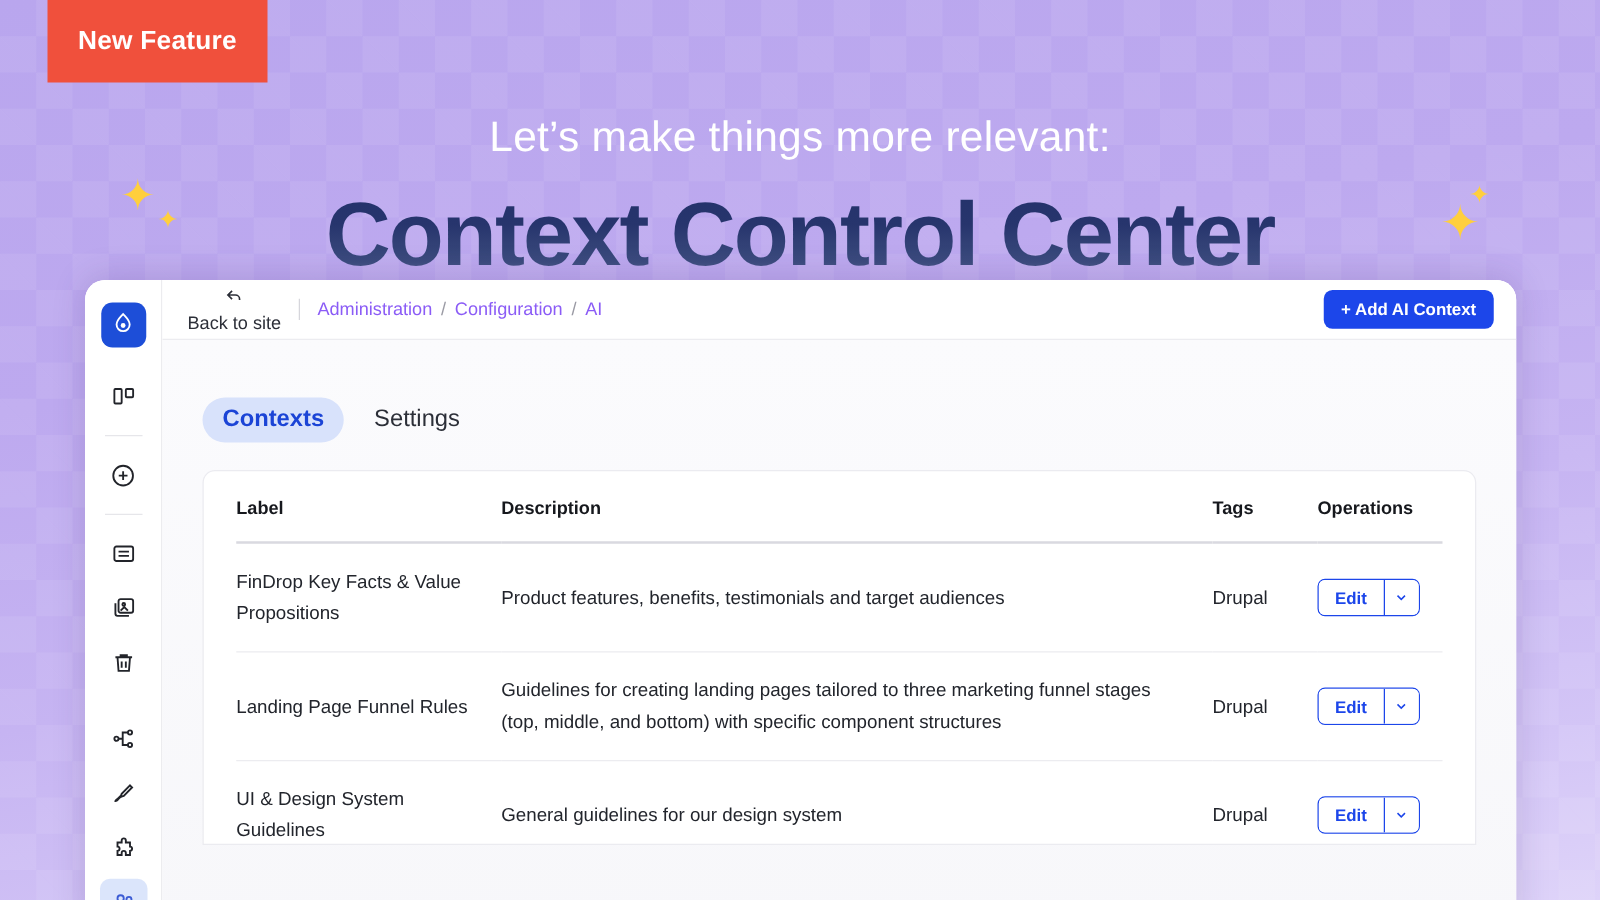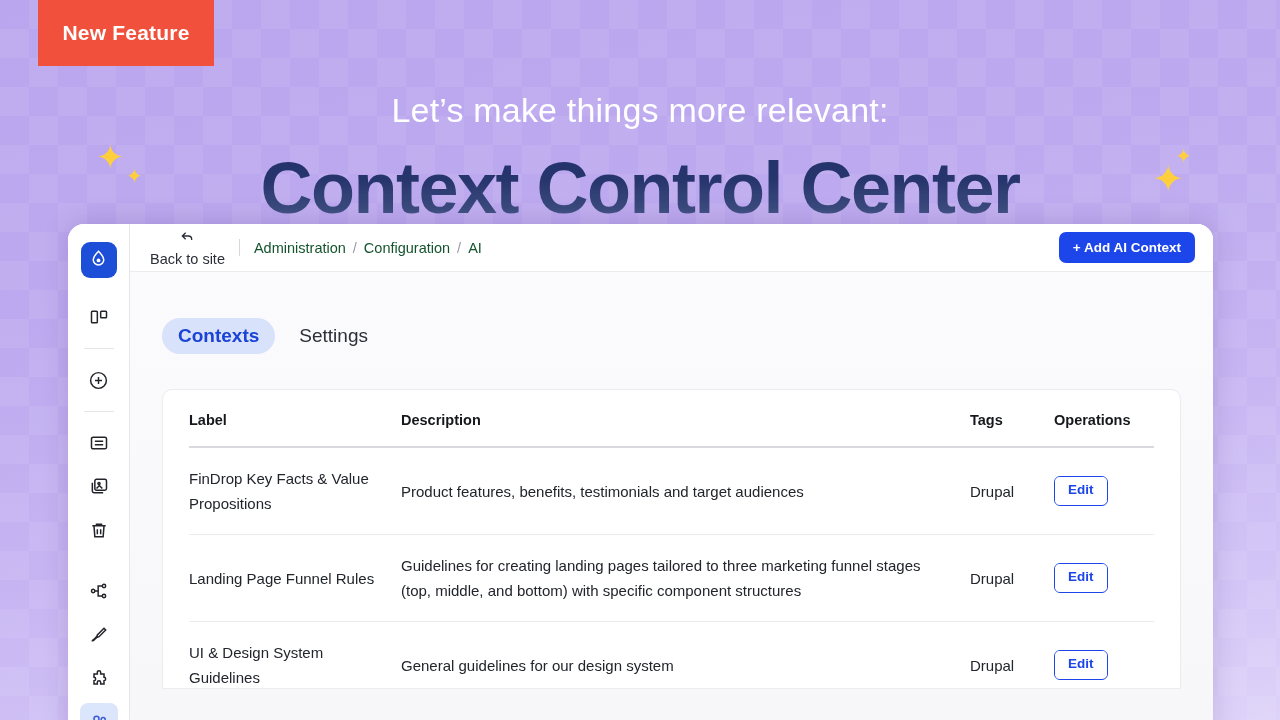--- a/index.html
+++ b/index.html
@@ -122,21 +122,21 @@
     flex: 0 0 48px;
     display: flex;
     align-items: center;
     padding: 0 18px 0 20px;
     background: #ffffff;
     border-bottom: 1px solid #ececf0;
   }
   .crumbs { display: flex; align-items: center; font-size: 14.5px; color: #2c2f38; }
   .back-link { display: flex; align-items: center; gap: 7px; color: #2c2f38; flex-direction: column; }
   .crumb-div { width: 1px; height: 17px; background: #d6d6dc; margin: 0 14px; }
-  .crumb { color: #14532d; }
+  .crumb { color: #8b5cf6; }
   .crumb-sep { color: #9a9aa4; margin: 0 7px; }
   .topbar-spacer { flex: 1; }
   .btn-primary {
     background: #1c46ea;
     color: #ffffff;
     border: none;
     border-radius: 7px;
     height: 31px;
     padding: 0 14px;
     font-size: 13.5px;
@@ -162,21 +162,21 @@
     font-size: 19px;
     color: #2c2f38;
     padding: 7px 16px;
     border-radius: 18px;
     font-weight: normal;
   }
   .tab.active { background: #d8e2fb; color: #1b44d6; font-weight: bold; }
 
   
   .card {
-    margin-top: 35px;
+    margin-top: 22px;
     background: #ffffff;
     border: 1px solid #ebebf0;
     border-radius: 10px 10px 0 0;
     padding: 0 26px;
     height: 300px;
     overflow: hidden;
   }
   table { width: 100%; border-collapse: collapse; table-layout: fixed; }
   th {
     text-align: left;
@@ -199,21 +199,20 @@
   .col-tags  { width: 84px; }
   .col-ops   { width: 100px; }
 
   .edit-group {
     display: inline-flex;
     align-items: stretch;
     border: 1px solid #1c46ea;
     border-radius: 6px;
     overflow: hidden;
     height: 30px;
-    flex-direction: column;
   }
   .edit-btn {
     display: flex; align-items: center; justify-content: center;
     padding: 0 13px;
     font-size: 13.5px;
     color: #1c46ea;
     font-weight: bold;
     background: #ffffff;
   }
   .edit-caret {

